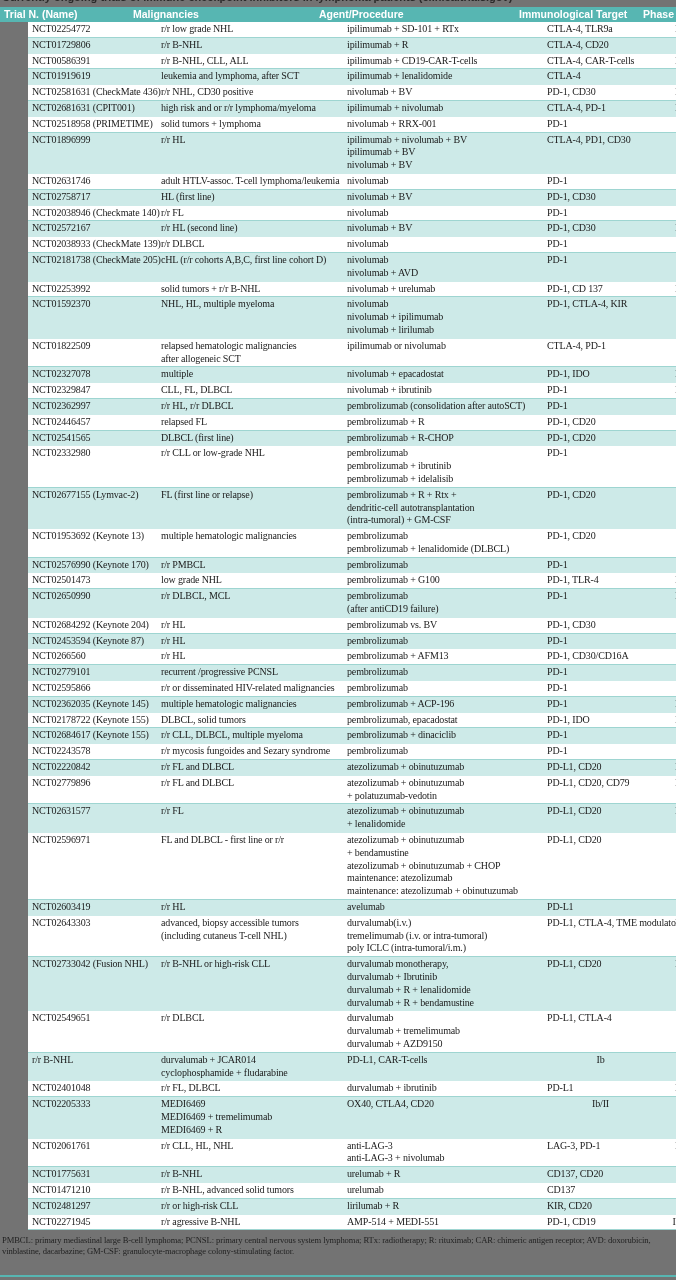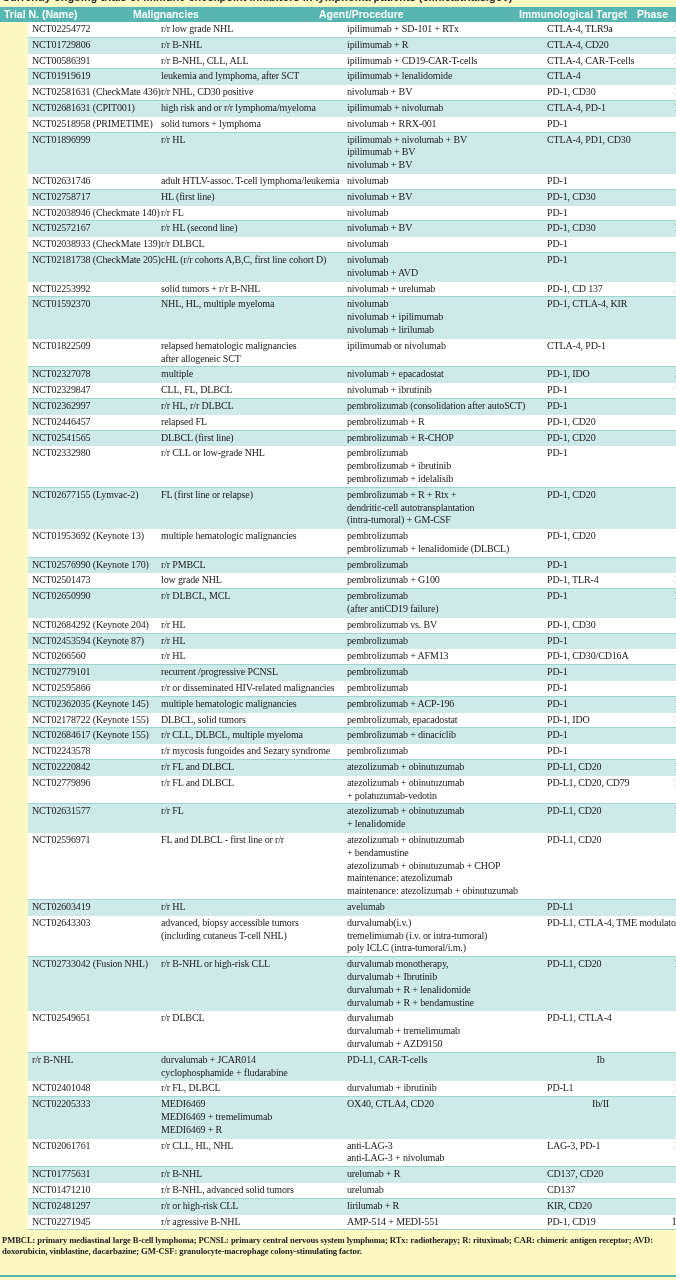--- a/index.html
+++ b/index.html
@@ -1,38 +1,38 @@
 <!DOCTYPE html>
 <html style="--header-bg: #57b6b2; --header-text: #ffffff; --stripe-bg: #cdeae8; --row-divider: #9ed5d1; --body-text: #1b1b1b;"><head>
 <meta charset="utf-8">
 <style>
   html,body{margin:0;padding:0;background:#ffffff;}
-  #page{position:relative;width:676px;height:1280px;background:#fef9c3;overflow:hidden;
+  #page{position:relative;width:676px;height:1280px;background:#737373;overflow:hidden;
         font-family:"Liberation Serif", serif;color:var(--body-text,#1b1b1b);}
   
   #caption-clip{height:7px;overflow:hidden;position:relative;}
   #caption-clip .cap{position:absolute;top:-9px;left:2px;font-family:"Liberation Sans",sans-serif;
         font-weight:bold;font-size:11px;color:#2a2a2a;white-space:nowrap;}
   
   .thead{display:grid;grid-template-columns:129px 186px 200px 116px 45px;
         background:var(--header-bg,#57b6b2);color:var(--header-text,#ffffff);
         font-family:"Liberation Sans",sans-serif;font-weight:bold;font-size:10.5px;
         line-height:13px;padding:0;}
   .thead .hcell{padding:1px 2px 1px 4px;white-space:nowrap;}
-  .thead .hc-phase{text-align:center;padding-left:0;}
+  .thead .hc-phase{text-align:right;padding-left:0;}
   
   .row{display:grid;grid-template-columns:129px 186px 200px 116px 45px;
        border-bottom:1px solid var(--row-divider,#9ed5d1);background:#ffffff;margin-left:28px;}
   .row.stripe{background:var(--stripe-bg,#cdeae8);border-bottom:1px solid var(--stripe-bg,#cdeae8);}
   .cell{font-size:10px;line-height:12.8px;padding:1px 1px 1px 4px;letter-spacing:-0.15px;
         white-space:nowrap;overflow:visible;}
   .c-phase{text-align:center;padding-left:0;}
   
   #footnote{margin-top:3px;padding:2px 2px 0 2px;font-size:8.6px;line-height:11px;
-        letter-spacing:-0.1px;color:#222222;font-family:"Liberation Serif",serif;font-weight:bold;}
+        letter-spacing:-0.1px;color:#222222;font-family:"Liberation Serif",serif;}
   #bottom-rule{position:absolute;left:0;right:0;bottom:3px;height:2px;
         background:var(--header-bg,#57b6b2);}
 </style>
 </head>
 <body>
 
 <div id="page">
 
   <div id="caption-clip">
     <span class="cap">Currently ongoing trials of immune checkpoint inhibitors in lymphoma patients (clinicaltrials.gov)</span>

